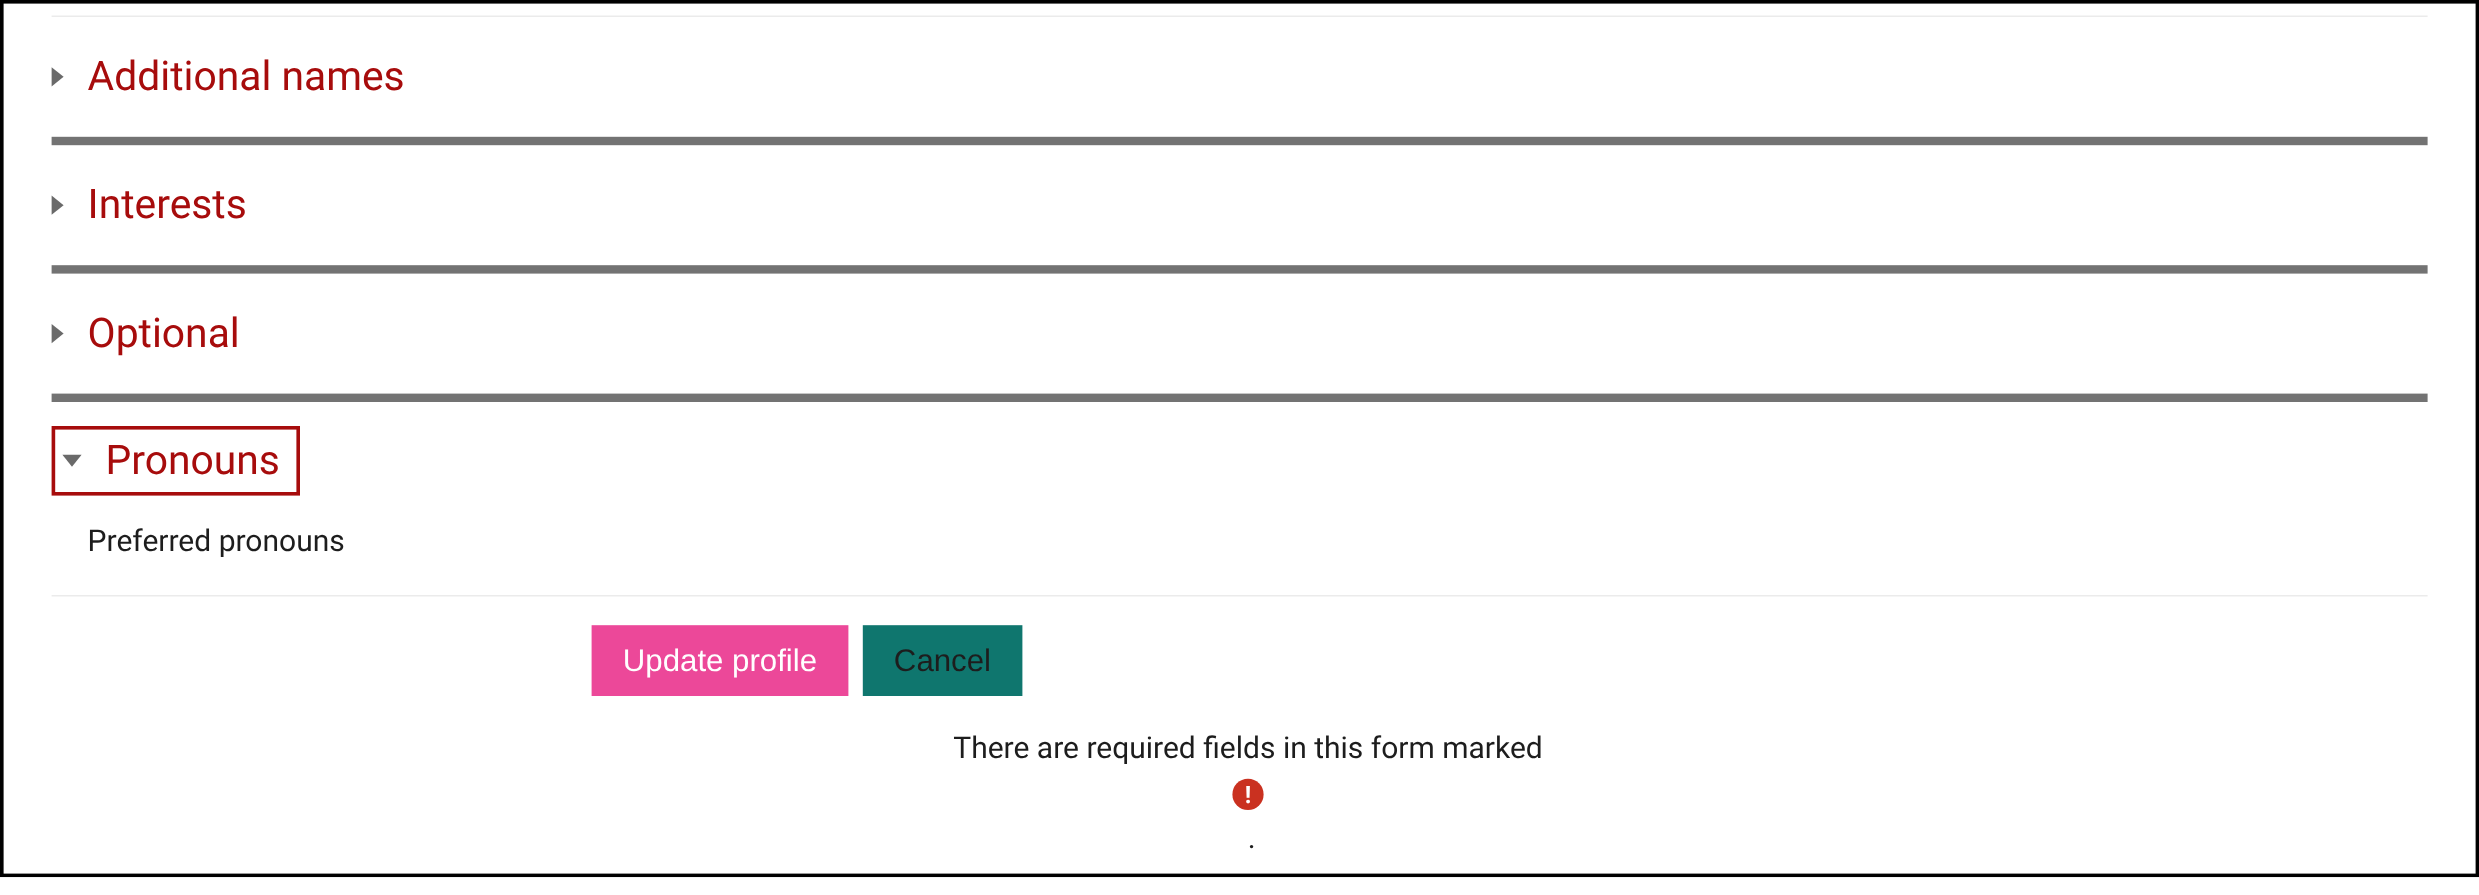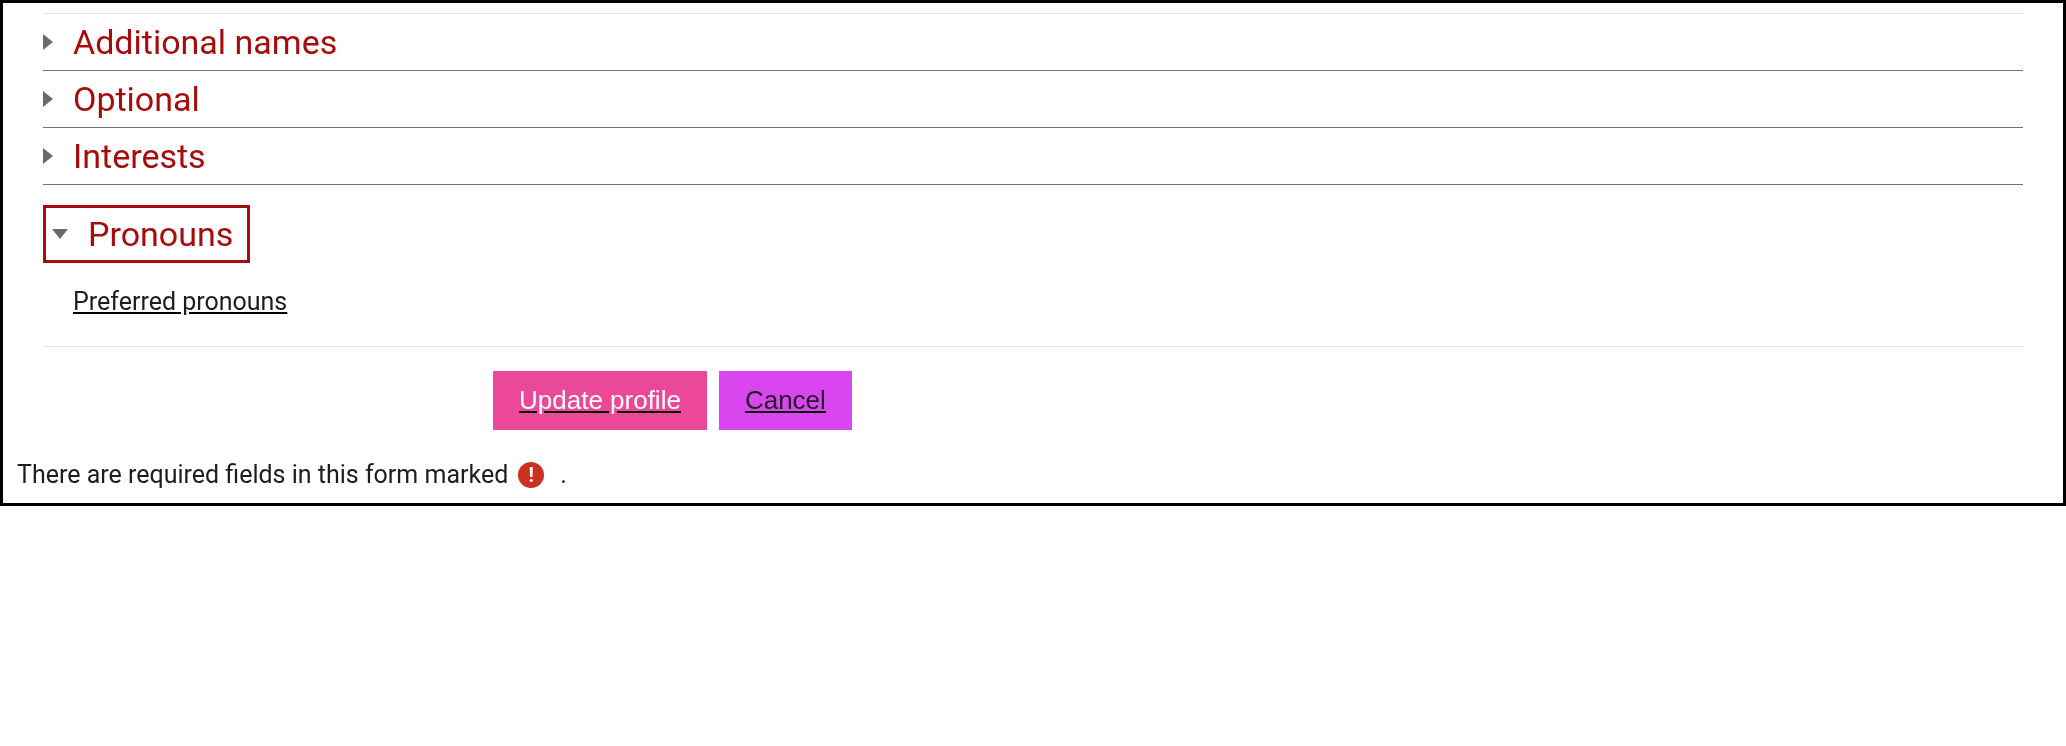--- a/index.html
+++ b/index.html
@@ -14,22 +14,22 @@
       background: #fff;
       padding-top: 10px;
     }
     .section-wrap {
       padding: 0 40px;
     }
     .section-row {
       display: flex;
       align-items: center;
       gap: 20px;
-      padding: 8px 0;
-      border-bottom: 1px solid #737373;
+      padding: 30px 0;
+      border-bottom: 7px solid #737373;
     }
     .section-row.first {
       border-top: 1px solid #e6e6e6;
     }
     .section-row.highlighted {
       padding: 0;
       border: none;
       margin-top: 20px;
     }
     .highlight-box {
@@ -54,21 +54,20 @@
       display: inline-block;
     }
     .section-title {
       color: #a70c0c;
       font-size: 34px;
       font-weight: 400;
       cursor: pointer;
     }
     .field-area {
       padding: 0 40px;
-      text-decoration: underline;
     }
     .field-row {
       display: flex;
       align-items: center;
       padding: 24px 0 30px 30px;
       gap: 0;
       border-bottom: 1px solid #e6e6e6;
     }
     .field-label {
       width: 415px;
@@ -96,30 +95,31 @@
       padding: 14px 26px;
       border: none;
       cursor: pointer;
       font-weight: 400;
     }
     .btn-primary {
       background: #ec4899;
       color: #fff;
     }
     .btn-secondary {
-      background: #d946ef;
+      background: #0f766e;
       color: #1d1d1d;
     }
     .footer-note {
       display: flex;
       align-items: center;
       gap: 10px;
       padding: 0 0 14px 14px;
       font-size: 25px;
       color: #1d1d1d;
+      flex-direction: column;
     }
     .req-icon {
       display: inline-flex;
       align-items: center;
       justify-content: center;
       width: 26px;
       height: 26px;
       border-radius: 50%;
       background: #ca3120;
       color: #fff;
@@ -138,26 +138,26 @@
 
   <div class="section-wrap">
 
     <div class="section-row first">
       <span class="caret-right"></span>
       <span class="section-title">Additional names</span>
     </div>
 
     <div class="section-row">
       <span class="caret-right"></span>
-      <span class="section-title">Optional</span>
+      <span class="section-title">Interests</span>
     </div>
 
     <div class="section-row">
       <span class="caret-right"></span>
-      <span class="section-title">Interests</span>
+      <span class="section-title">Optional</span>
     </div>
 
     <div class="section-row highlighted">
       <span class="highlight-box">
         <span class="caret-down"></span>
         <span class="section-title">Pronouns</span>
       </span>
     </div>
 
   </div>

